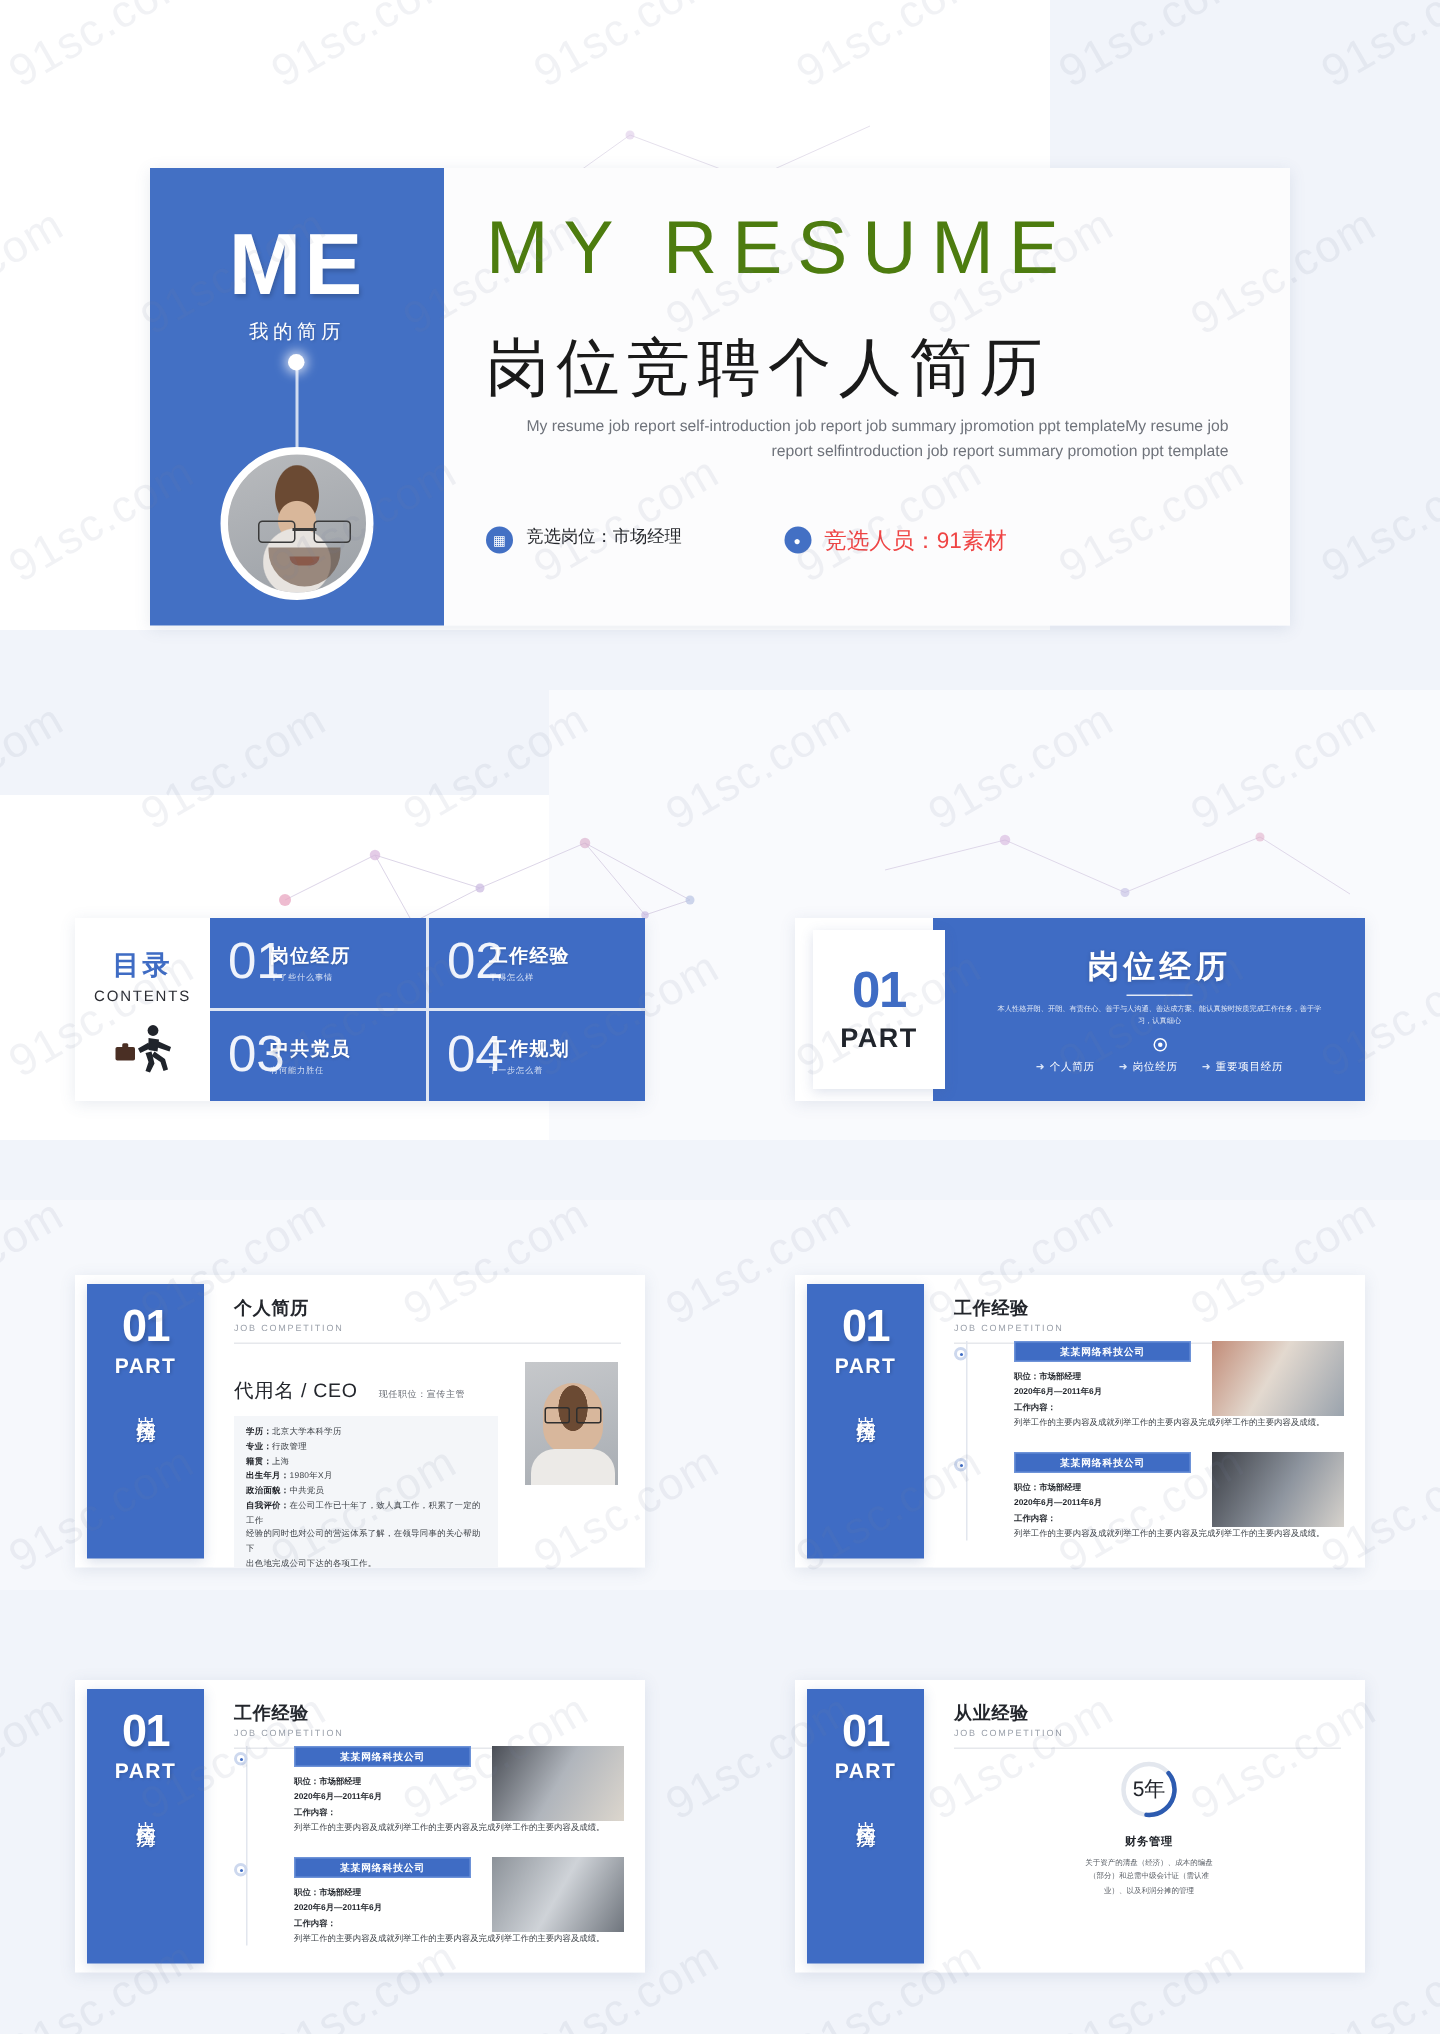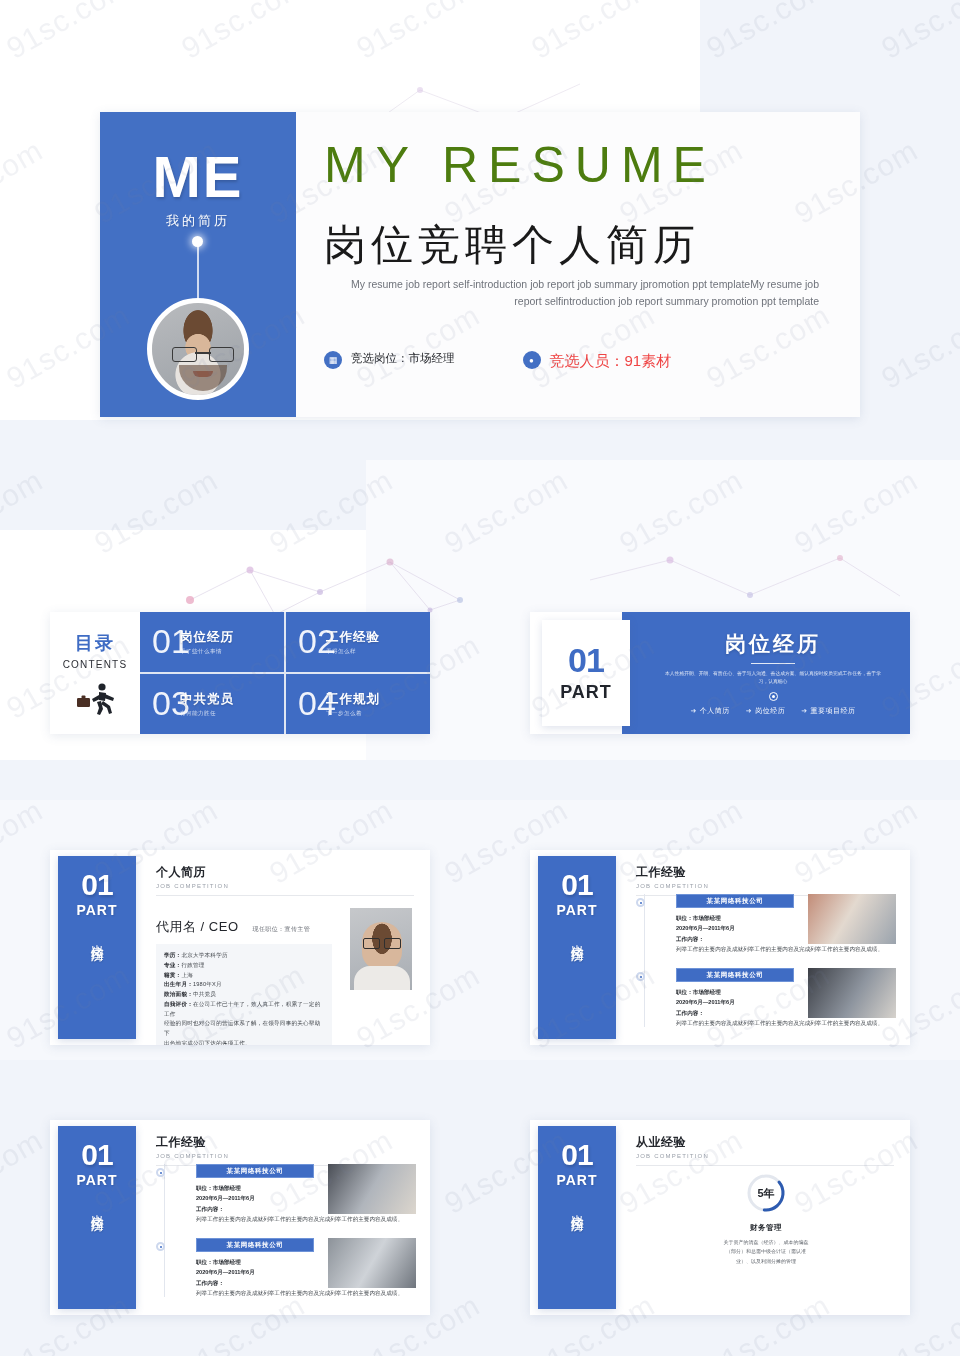--- a/index.html
+++ b/index.html
@@ -281,21 +281,21 @@
   .ex-img.i3 { background: linear-gradient(120deg,#4a4e56 0%,#b0b5bc 50%,#dcd6cd 100%); }
   .ex-img.i4 { background: linear-gradient(120deg,#8c9299 0%,#cfd3d8 50%,#6f757d 100%); }
 
   
   .st-wrap { position: absolute; left: 10px; right: 10px; top: 52px; display: flex; justify-content: space-around; }
   .st-col { width: 86px; text-align: center; }
   .st-ring { width: 42px; height: 42px; margin: 0 auto; position: relative; }
   .st-ring svg { display: block; }
   .st-ring span {
     position: absolute; inset: 0; display: flex; align-items: center; justify-content: center;
-    font-size: 11px; font-weight: 700; color: #23262c;
+    font-size: 14px; font-weight: 400; color: #23262c;
   }
   .st-name { margin-top: 9px; font-size: 7.5px; font-weight: 700; color: #1f2329; letter-spacing: .5px; }
   .st-desc { margin-top: 5px; font-size: 5px; color: #5c6views; }
   .st-desc { margin-top: 5px; font-size: 5px; color: #5c6168; line-height: 1.85; }
 
   
   #slide-resume { left: 50px;  top: 850px;  width: 380px; height: 195px; }
   #slide-exp1   { left: 530px; top: 850px;  width: 380px; height: 195px; }
   #slide-exp2   { left: 50px;  top: 1120px; width: 380px; height: 195px; }
   #slide-stats  { left: 530px; top: 1120px; width: 380px; height: 195px; }

